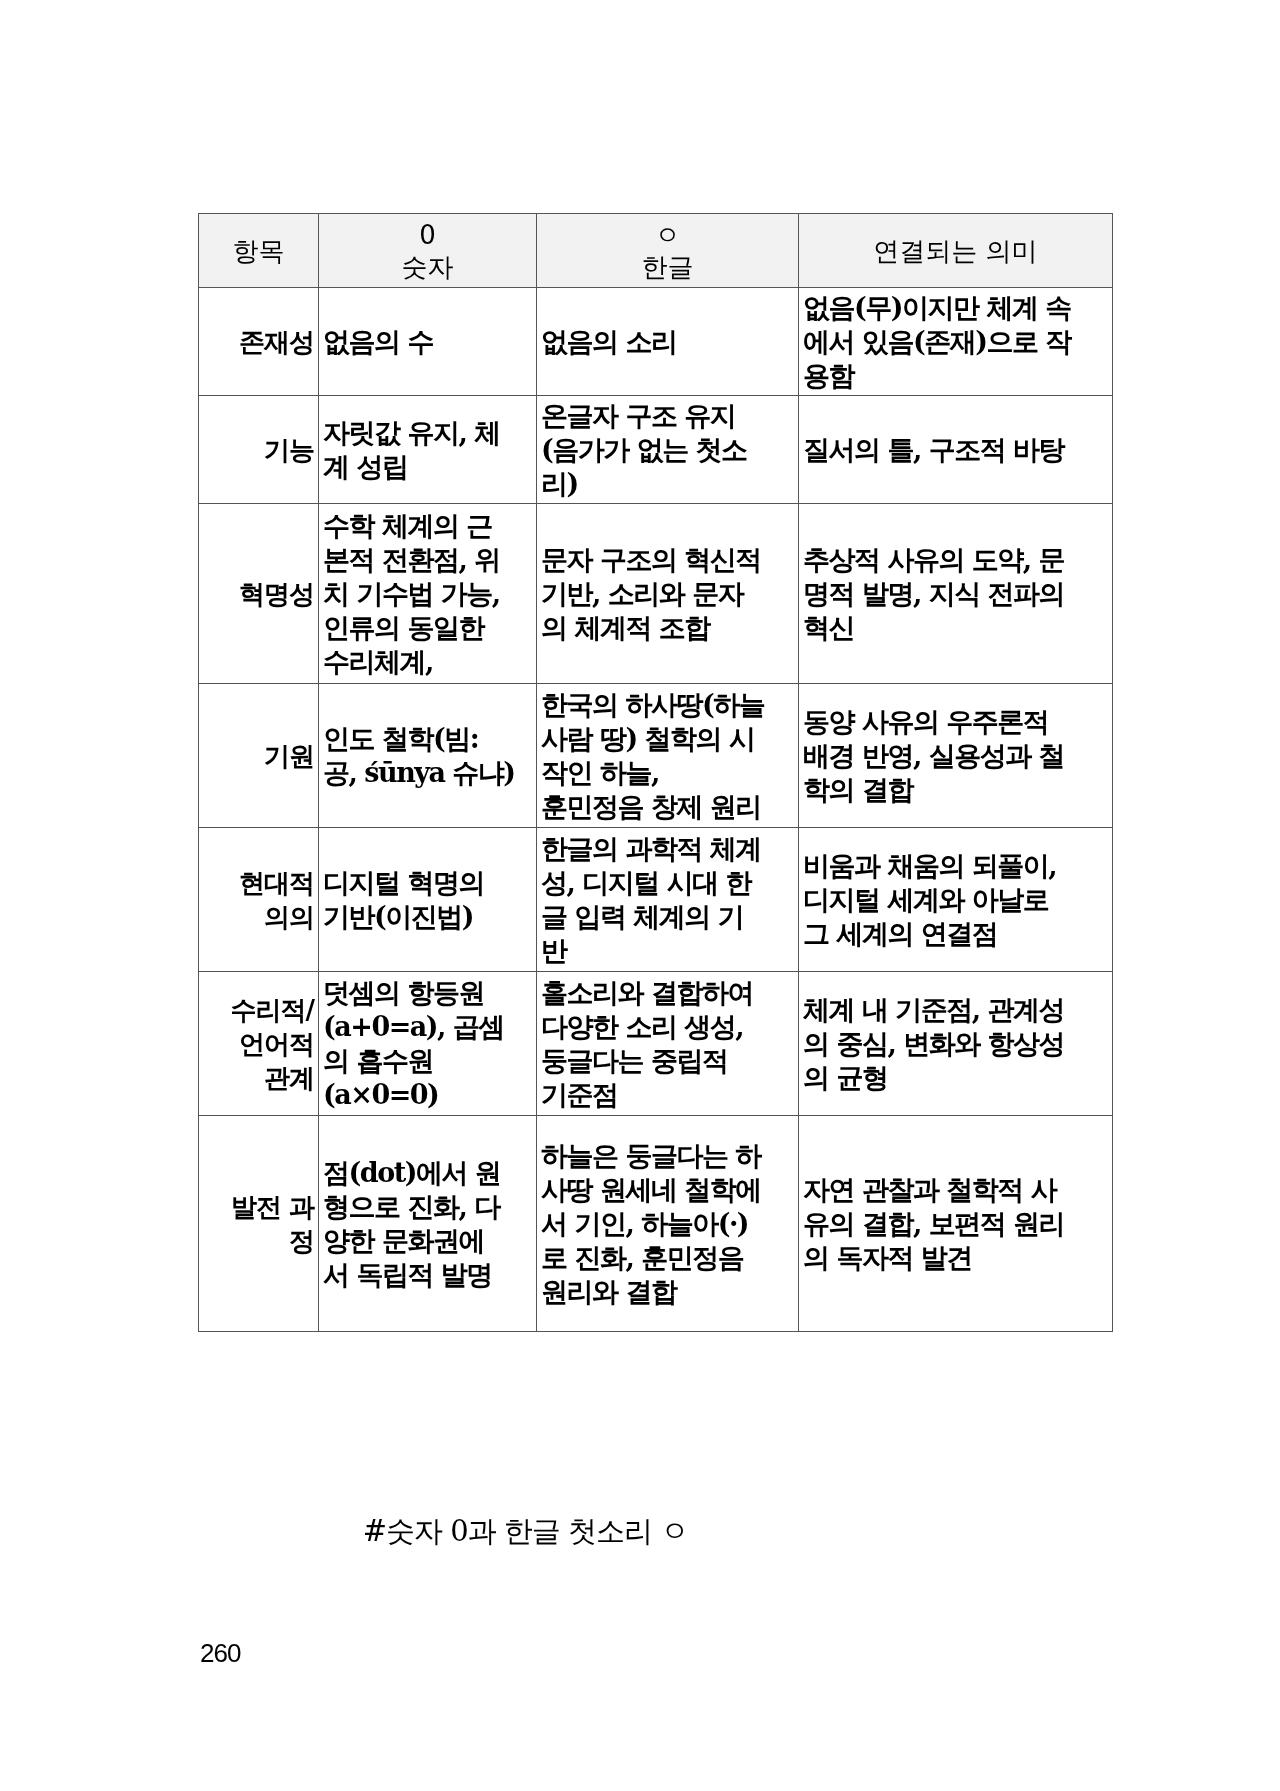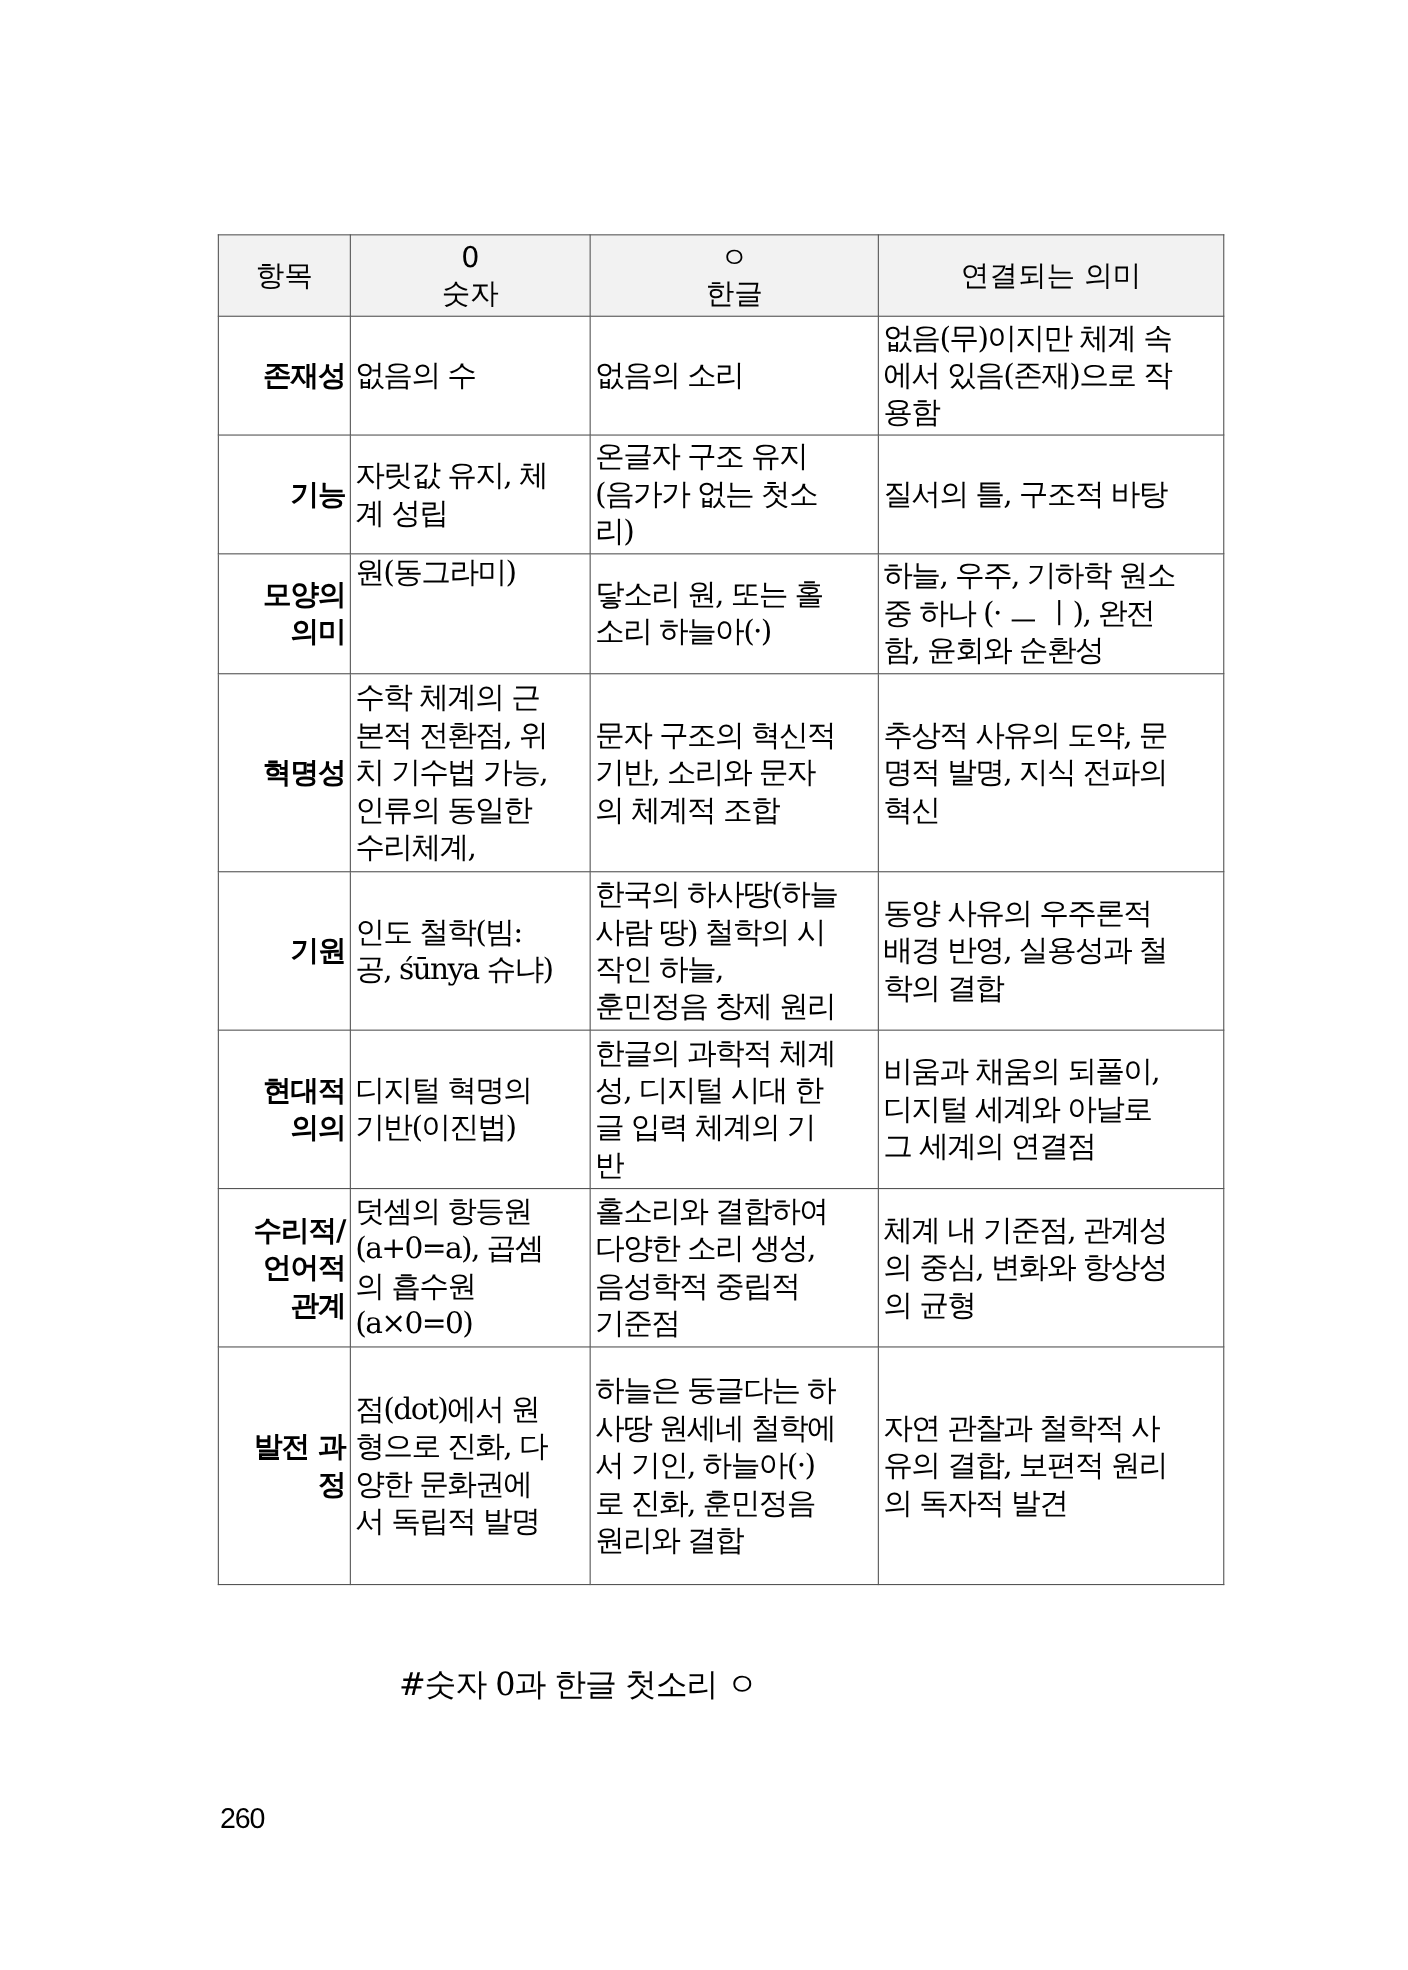--- a/index.html
+++ b/index.html
@@ -1,21 +1,21 @@
 <!DOCTYPE html>
 <html><head>
   <meta charset="utf-8">
   <style>
     html, body { margin: 0; padding: 0; background: #ffffff; }
     body { width: 1280px; height: 1791px; position: relative; overflow: hidden;
       font-family: "DejaVu Sans", "Liberation Sans", sans-serif; color: #000; }
     .tbl { position: absolute; left: 198px; top: 185px; width: 914px;
       border-collapse: collapse; table-layout: fixed; margin-top: 28px; }
     .tbl td, .tbl th { border: 1.5px solid #555; padding: 0 4px; vertical-align: middle;
-      font-size: 27px; line-height: 34px; overflow: hidden; }
+      font-size: 27px; line-height: 34px; overflow: hidden; font-weight: bold; }
     .tbl th { background: #f2f2f2; font-weight: normal; text-align: center;
       font-family: "DejaVu Sans", sans-serif; font-size: 26px; line-height: 32px; }
     .tbl td.label { text-align: right; font-weight: bold; font-size: 26px; line-height: 34px;
       font-family: "DejaVu Sans", sans-serif; letter-spacing: -1px; }
     .tbl td.body { font-family: "DejaVu Serif", serif; letter-spacing: -1.5px; text-align: left; }
     .tbl td.top { vertical-align: top; }
     .hline { display: block; }
     .caption { position: absolute; left: 0; width: 1051px; top: 1512px; text-align: center;
       font-family: "DejaVu Serif", serif; font-size: 29px; letter-spacing: -1px; }
     .pagenum { position: absolute; left: 200px; top: 1638px; font-family: Liberation Sans, sans-serif;
@@ -76,38 +76,20 @@
         </td>
         <td class="body">
           <span class="hline">온글자 구조 유지</span>
           <span class="hline">(음가가 없는 첫소</span>
           <span class="hline">리)</span>
         </td>
         <td class="body">
           <span class="hline">질서의 틀, 구조적 바탕</span>
         </td>
       </tr>
-      <tr style="height: 109px;">
-        <td class="label">
-          <span class="hline">모양의</span>
-          <span class="hline">의미</span>
-        </td>
-        <td class="body top">
-          <span class="hline">원(동그라미)</span>
-        </td>
-        <td class="body">
-          <span class="hline">닿소리 원, 또는 홀</span>
-          <span class="hline">소리 하늘아(·)</span>
-        </td>
-        <td class="body">
-          <span class="hline">하늘, 우주, 기하학 원소</span>
-          <span class="hline">중 하나 (· ㅡ ㅣ), 완전</span>
-          <span class="hline">함, 윤회와 순환성</span>
-        </td>
-      </tr>
       <tr style="height: 180px;">
         <td class="label">
           <span class="hline">혁명성</span>
         </td>
         <td class="body">
           <span class="hline">수학 체계의 근</span>
           <span class="hline">본적 전환점, 위</span>
           <span class="hline">치 기수법 가능,</span>
           <span class="hline">인류의 동일한</span>
           <span class="hline">수리체계,</span>
@@ -172,21 +154,21 @@
         </td>
         <td class="body">
           <span class="hline">덧셈의 항등원</span>
           <span class="hline">(a+0=a), 곱셈</span>
           <span class="hline">의 흡수원</span>
           <span class="hline">(a×0=0)</span>
         </td>
         <td class="body">
           <span class="hline">홀소리와 결합하여</span>
           <span class="hline">다양한 소리 생성,</span>
-          <span class="hline">음성학적 중립적</span>
+          <span class="hline">둥글다는 중립적</span>
           <span class="hline">기준점</span>
         </td>
         <td class="body">
           <span class="hline">체계 내 기준점, 관계성</span>
           <span class="hline">의 중심, 변화와 항상성</span>
           <span class="hline">의 균형</span>
         </td>
       </tr>
       <tr style="height: 216px;">
         <td class="label">

